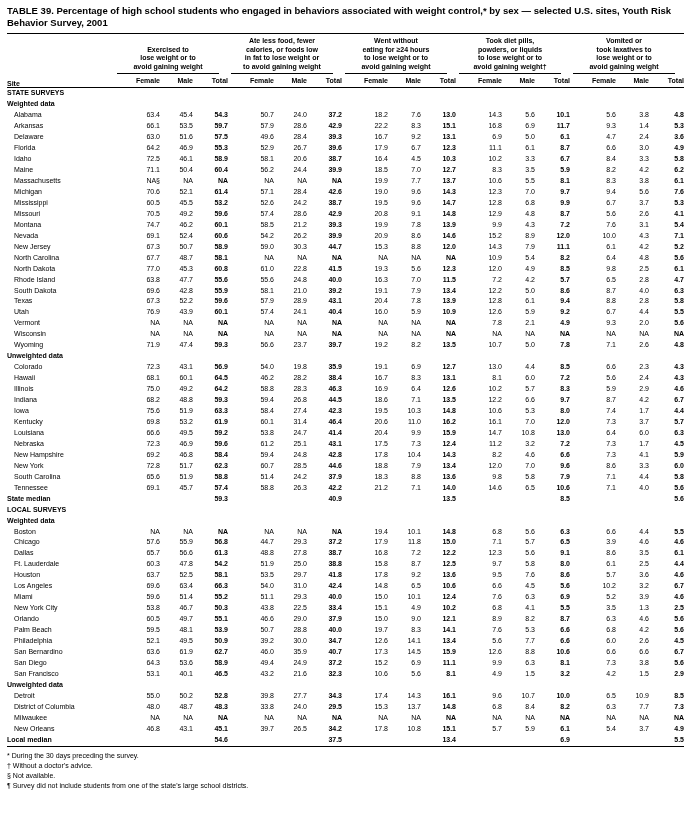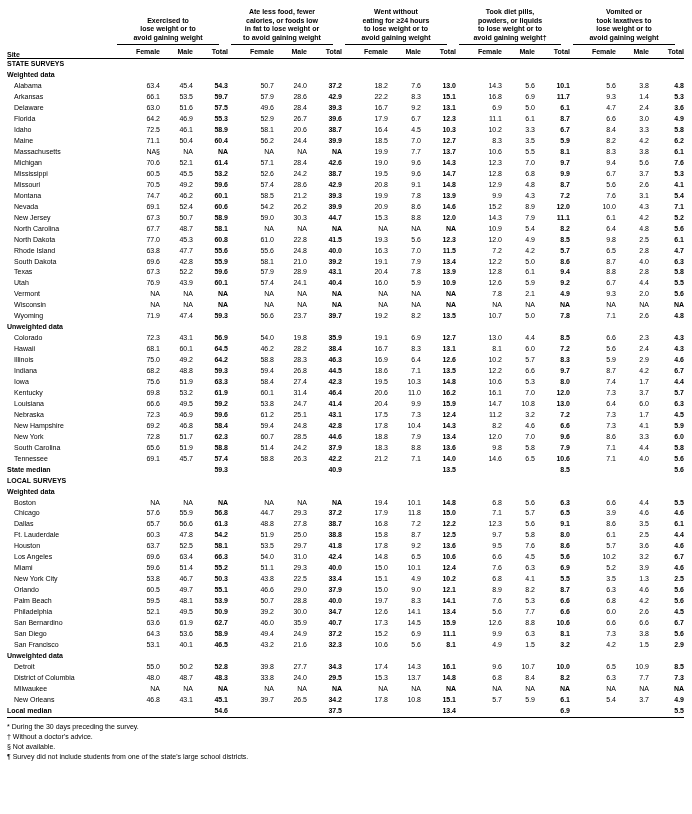--- a/index.html
+++ b/index.html
@@ -33,20 +33,21 @@
   tr[data-kind="median"] td { font-weight: bold; }
   tr.rule-below td { border-bottom: 1px solid #000; }
   .footnotes { padding-top: 4px; font-size: 7px; line-height: 10px; }
   .footnotes div { white-space: nowrap; }
 </style>
 </head>
 <body>
 
 <div class="page">
 
+  <div class="title">TABLE 39. Percentage of high school students who engaged in behaviors associated with weight control,* by sex — selected U.S. sites, Youth Risk Behavior Survey, 2001</div>
 
   <table>
     <colgroup>
       <col style="width:107px">
       <col style="width:46px">
         <col style="width:33px">
         <col style="width:35px">
       <col style="width:46px">
         <col style="width:33px">
         <col style="width:35px">

